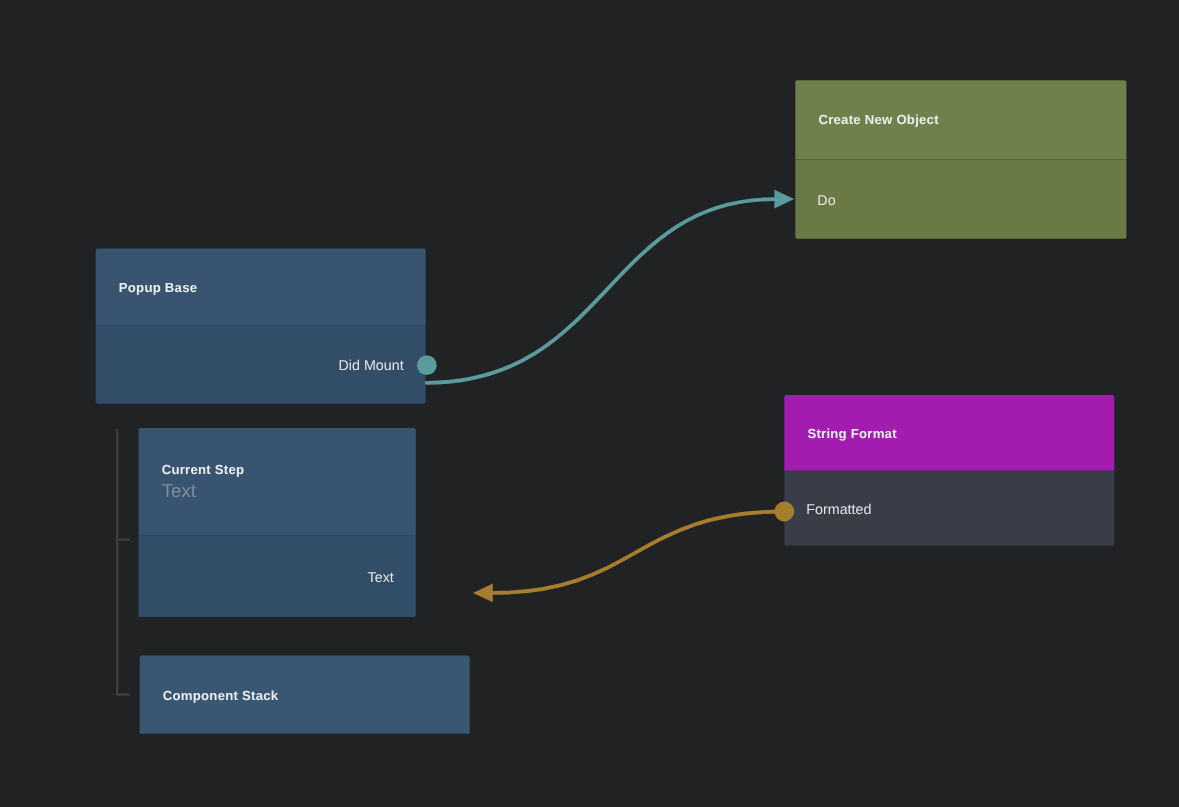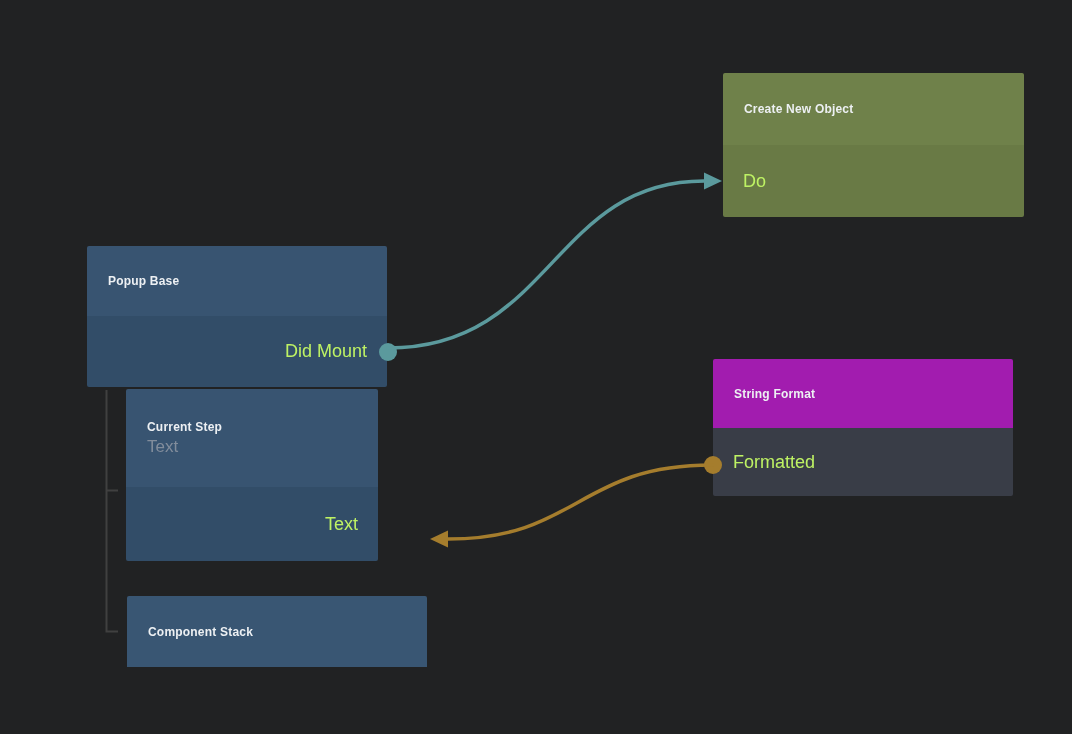--- a/index.html
+++ b/index.html
@@ -13,21 +13,21 @@
   .wires{position:absolute;left:0;top:0;width:1072px;height:734px;z-index:5;pointer-events:none;}
   .wires *{pointer-events:auto;}
   .node{position:absolute;z-index:2;border-radius:2px;overflow:visible;}
   .node-header{display:flex;flex-direction:column;justify-content:center;padding-left:21px;border-radius:2px 2px 0 0;}
   .node-title{font-size:12px;font-weight:600;color:#edf0f3;letter-spacing:.2px;}
   .node-subtitle{font-size:17px;font-weight:400;color:#828d9c;margin-top:3px;}
   .node-body{display:flex;align-items:center;border-radius:0 0 2px 2px;}
   .port-row{display:flex;align-items:center;width:100%;padding:0 20px;box-sizing:border-box;}
   .port-row.right{justify-content:flex-end;align-items:center;}
   .port-row.left{justify-content:flex-start;}
-  .port-label{font-size:18px;font-weight:400;color:#bef264;}
+  .port-label{font-size:13px;font-weight:400;color:#e5e5e5;}
   .port-dot{position:absolute;width:18px;height:18px;border-radius:50%;z-index:10;}
   .dot-teal{background:#5b9a9d;}
   .dot-orange{background:#a57d2d;}
   
   .hdr-blue{background:#385471;}
   .body-blue{background:#324d68;}
   .hdr-green{background:#6f814a;}
   .body-green{background:#697a45;}
   .hdr-dark{background:#a21caf;}
   .body-dark{background:#393d47;}
@@ -53,21 +53,21 @@
     <div class="node-header hdr-green" style="height:72px;">
       <div class="node-title">Create New Object</div>
     </div>
     <div class="node-body body-green" style="height:72px;">
       <div class="port-row left">
         <span class="port-label">Do</span>
       </div>
     </div>
   </div>
 
-  <div class="node" style="left:87px;top:246px;width:300px;">
+  <div class="node" style="left:87px;top:226px;width:300px;">
     <div class="node-header hdr-blue" style="height:70px;">
       <div class="node-title">Popup Base</div>
     </div>
     <div class="node-body body-blue" style="height:71px;">
       <div class="port-row right">
         <span class="port-label">Did Mount</span>
       </div>
     </div>
     <span class="port-dot dot-teal" style="right:-10px;top:97px;"></span>
   </div>

